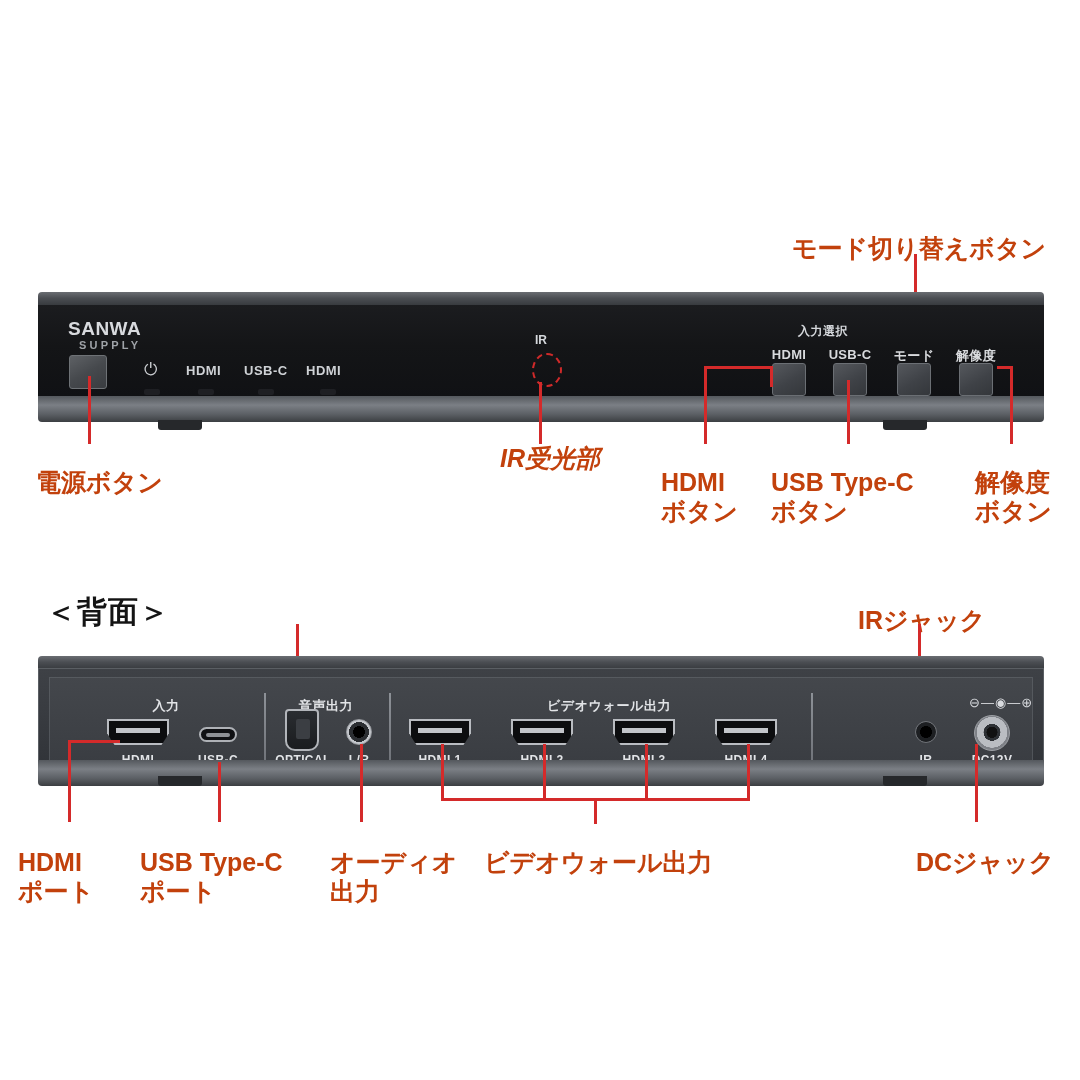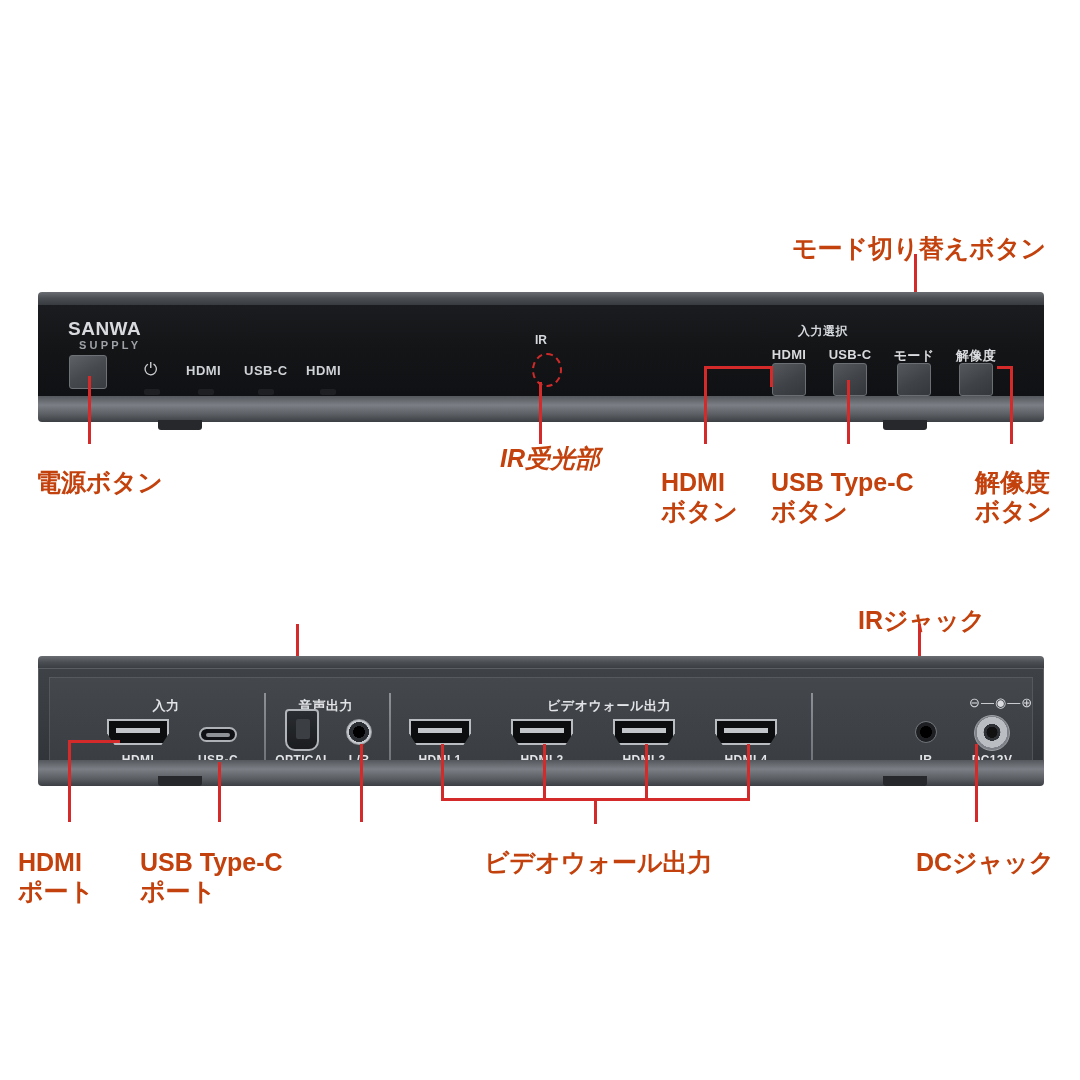--- a/index.html
+++ b/index.html
@@ -276,20 +276,21 @@
 
   <div class="cl-v" style="left:847px; top:380px; height:64px;"></div>
   <div class="callout-text" style="left:771px; top:452px;">USB Type-C
 ボタン</div>
 
   <div class="cl-h" style="left:997px; top:366px; width:16px;"></div>
   <div class="cl-v" style="left:1010px; top:366px; height:78px;"></div>
   <div class="callout-text" style="left:975px; top:452px;">解像度
 ボタン</div>
 
+  <div class="section-title" id="title-rear">＜背面＞</div>
 
   <div class="cl-v" style="left:296px; top:624px; height:100px;"></div>
 
   <div class="callout-text" style="left:858px; top:590px;">IRジャック</div>
   <div class="cl-v" style="left:918px; top:624px; height:104px;"></div>
 
   <div id="rear-device">
     <div class="dev-top"></div>
 
     <div class="rear-face">
@@ -344,20 +345,22 @@
   <div class="cl-h" style="left:68px; top:740px; width:52px;"></div>
   <div class="cl-v" style="left:68px; top:740px; height:82px;"></div>
   <div class="callout-text" style="left:18px; top:832px;">HDMI
 ポート</div>
 
   <div class="cl-v" style="left:218px; top:762px; height:60px;"></div>
   <div class="callout-text" style="left:140px; top:832px;">USB Type-C
 ポート</div>
 
   <div class="cl-v" style="left:360px; top:744px; height:78px;"></div>
+  <div class="callout-text" style="left:330px; top:832px;">オーディオ
+出力</div>
 
   <div class="cl-v" style="left:441px; top:744px; height:56px;"></div>
   <div class="cl-v" style="left:543px; top:744px; height:56px;"></div>
   <div class="cl-v" style="left:645px; top:744px; height:56px;"></div>
   <div class="cl-v" style="left:747px; top:744px; height:56px;"></div>
   <div class="cl-h" style="left:441px; top:798px; width:309px;"></div>
   <div class="cl-v" style="left:594px; top:798px; height:26px;"></div>
   <div class="callout-text" style="left:484px; top:832px;">ビデオウォール出力</div>
 
   <div class="cl-v" style="left:975px; top:744px; height:78px;"></div>

